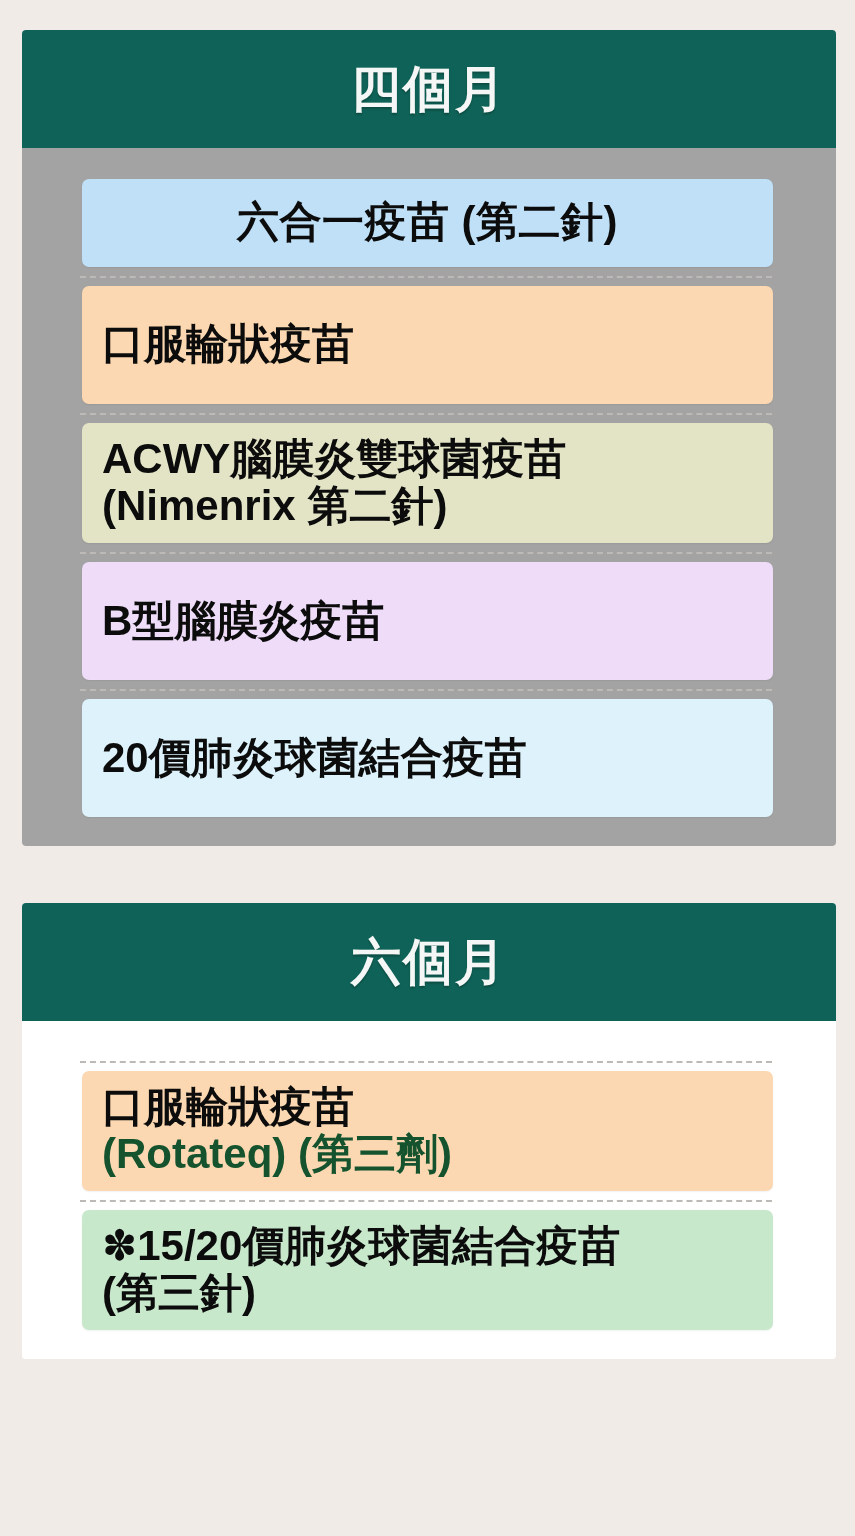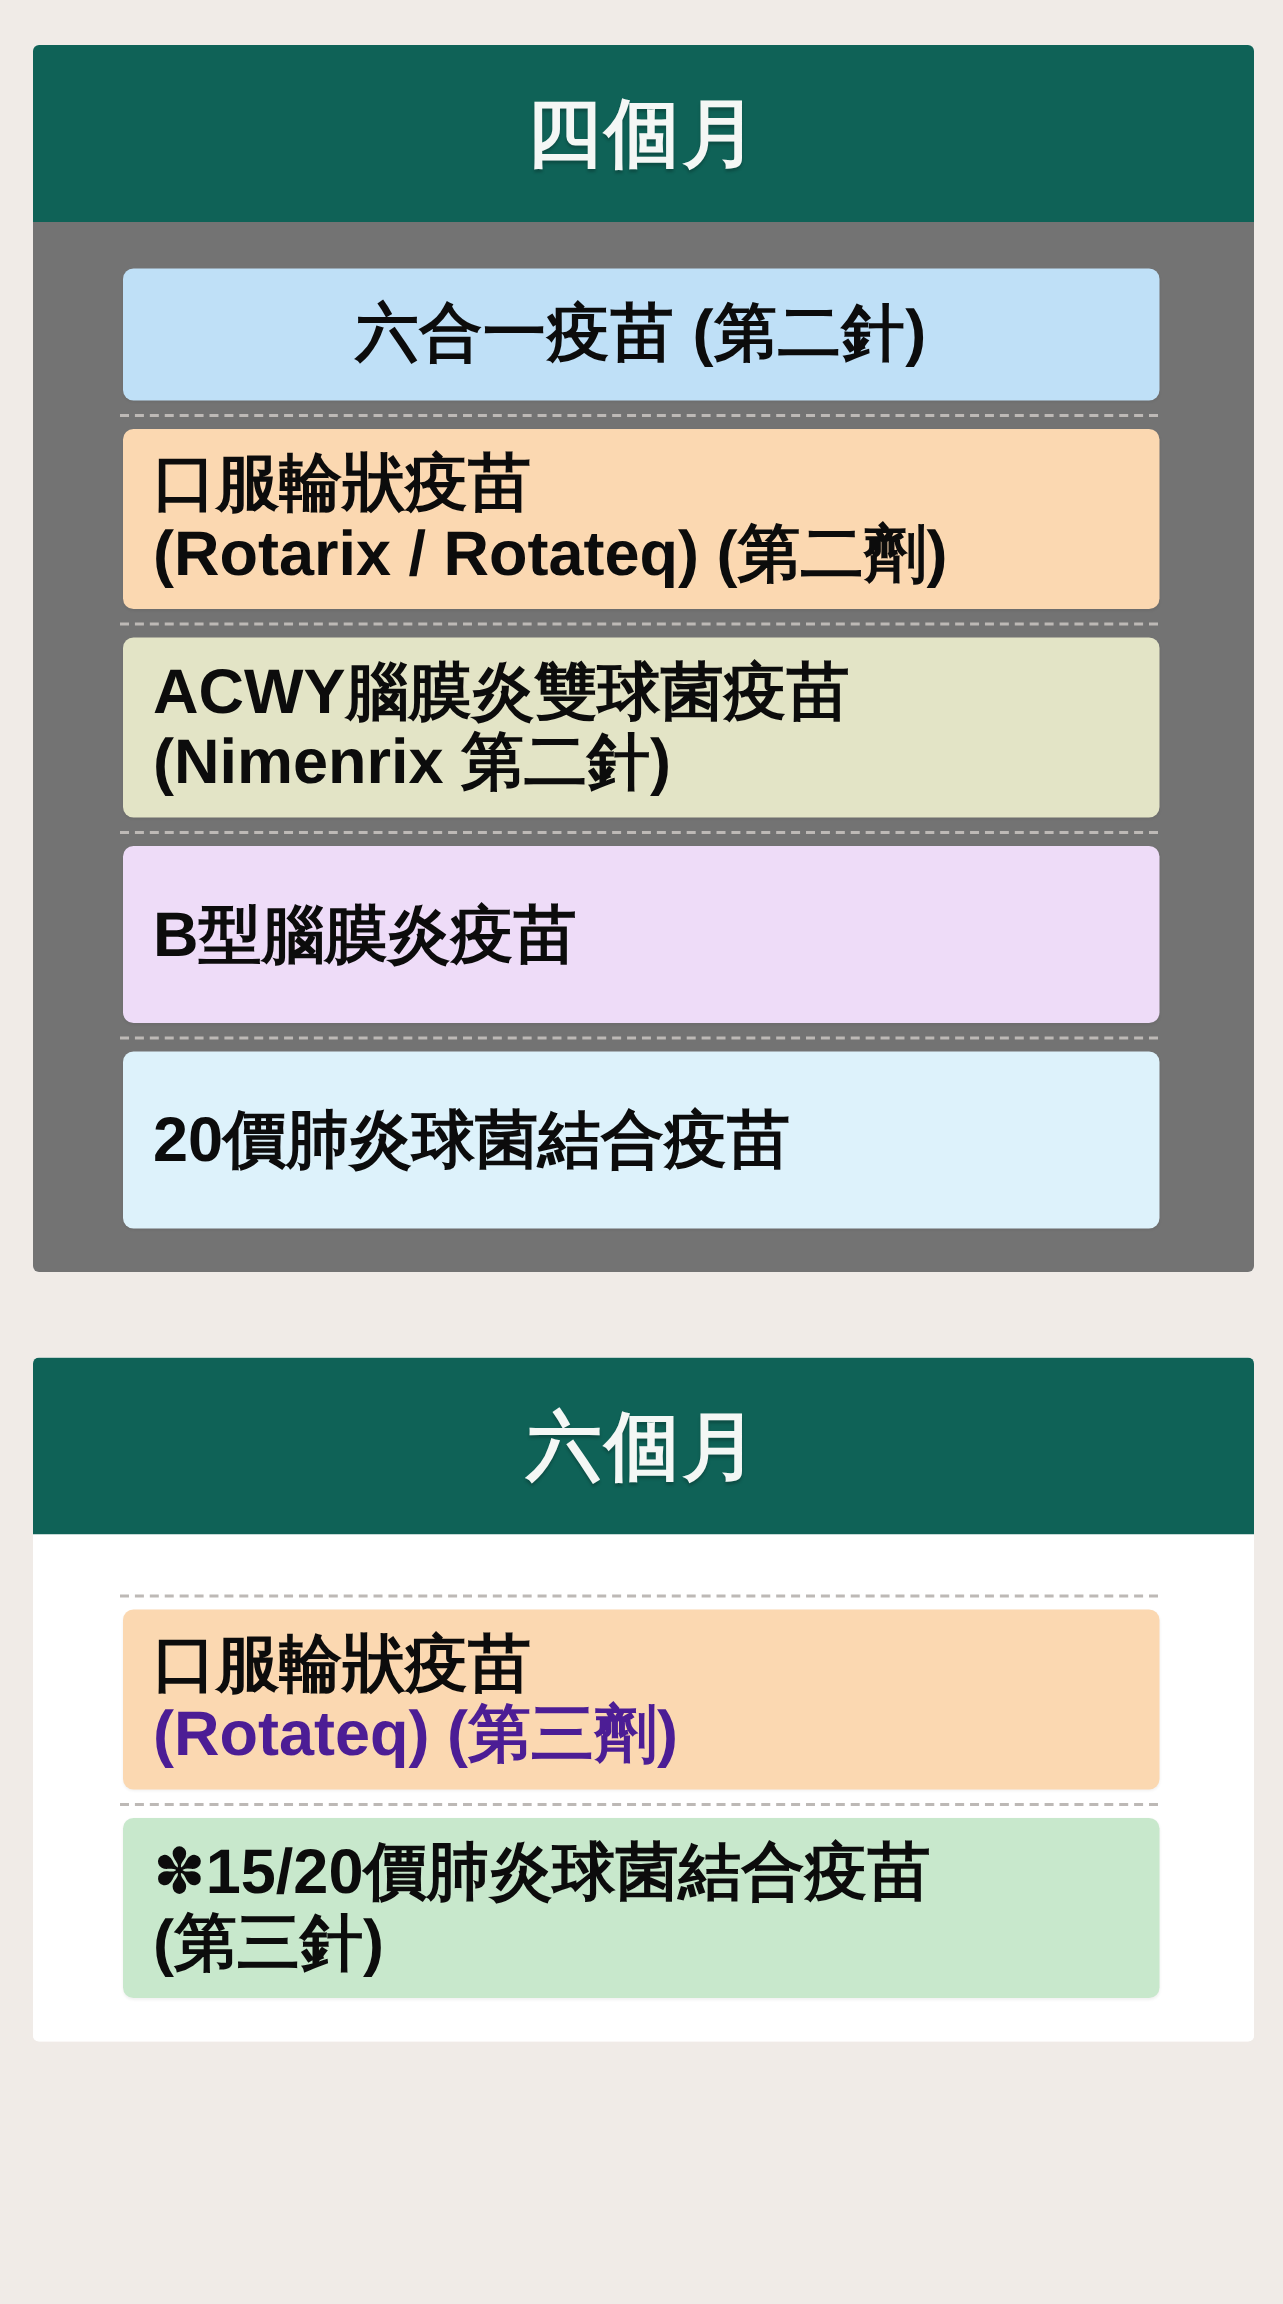--- a/index.html
+++ b/index.html
@@ -94,28 +94,27 @@
   }
 </style>
 </head>
 <body style="background: rgb(240, 235, 231);">
 
 <div id="schedule">
     <div class="card">
       <div class="card-header" style="background: rgb(15, 98, 87);">
         <div class="card-header-title" style="color: rgb(244, 247, 245);">四個月</div>
       </div>
-      <div class="card-body" style="background: #737373;">
+      <div class="card-body" style="background: #a3a3a3;">
         <div class="vaccine-row single" style="background: rgb(191, 224, 247);">
           <div class="vaccine-line" style="color: rgb(12, 12, 12);">六合一疫苗 (第二針)</div>
         </div>
         <div class="divider" style="border-top-color: rgb(189, 185, 182);"></div>
         <div class="vaccine-row multi" style="background: rgb(251, 216, 177);">
           <div class="vaccine-line" style="color: rgb(12, 12, 12);">口服輪狀疫苗</div>
-          <div class="vaccine-line" style="color: rgb(12, 12, 12);">(Rotarix / Rotateq) (第二劑)</div>
         </div>
         <div class="divider" style="border-top-color: rgb(189, 185, 182);"></div>
         <div class="vaccine-row multi" style="background: rgb(227, 228, 198);">
           <div class="vaccine-line" style="color: rgb(12, 12, 12); text-align: right;">ACWY腦膜炎雙球菌疫苗</div>
           <div class="vaccine-line" style="color: rgb(12, 12, 12);">(Nimenrix 第二針)</div>
         </div>
         <div class="divider" style="border-top-color: rgb(189, 185, 182);"></div>
         <div class="vaccine-row multi" style="background: rgb(238, 220, 248);">
           <div class="vaccine-line" style="color: rgb(12, 12, 12);">B型腦膜炎疫苗</div>
         </div>
@@ -126,21 +125,21 @@
       </div>
     </div>
     <div class="card">
       <div class="card-header" style="background: rgb(15, 98, 87);">
         <div class="card-header-title" style="color: rgb(244, 247, 245);">六個月</div>
       </div>
       <div class="card-body" style="background: rgb(255, 255, 255);">
         <div class="divider" style="border-top-color: rgb(189, 185, 182);"></div>
         <div class="vaccine-row multi" style="background: rgb(251, 216, 177);">
           <div class="vaccine-line" style="color: rgb(12, 12, 12);">口服輪狀疫苗</div>
-          <div class="vaccine-line" style="color: #4c1d95;">(Rotateq) (第三劑)</div>
+          <div class="vaccine-line" style="color: #14532d;">(Rotateq) (第三劑)</div>
         </div>
         <div class="divider" style="border-top-color: rgb(189, 185, 182);"></div>
         <div class="vaccine-row multi" style="background: rgb(200, 232, 204);">
           <div class="vaccine-line" style="color: rgb(12, 12, 12);">✽15/20價肺炎球菌結合疫苗</div>
           <div class="vaccine-line" style="color: rgb(12, 12, 12);">(第三針)</div>
         </div>
       </div>
     </div>
   </div>
 

